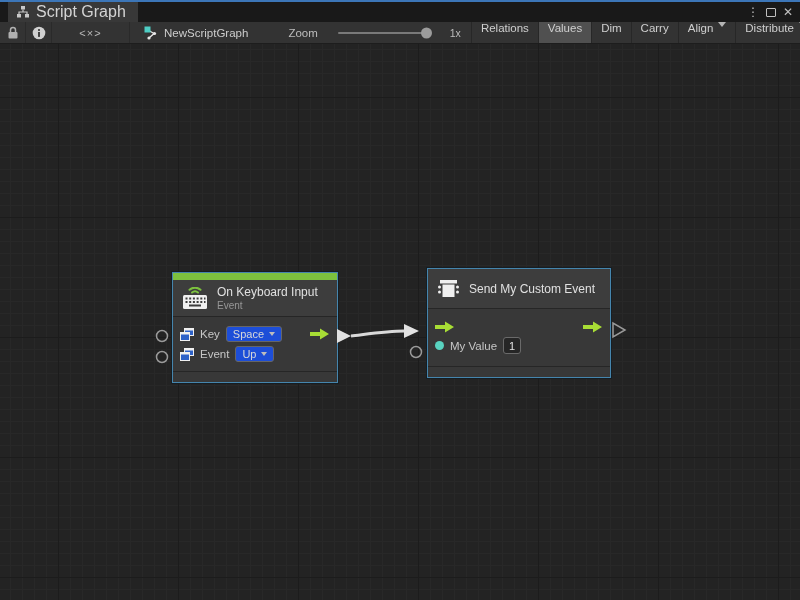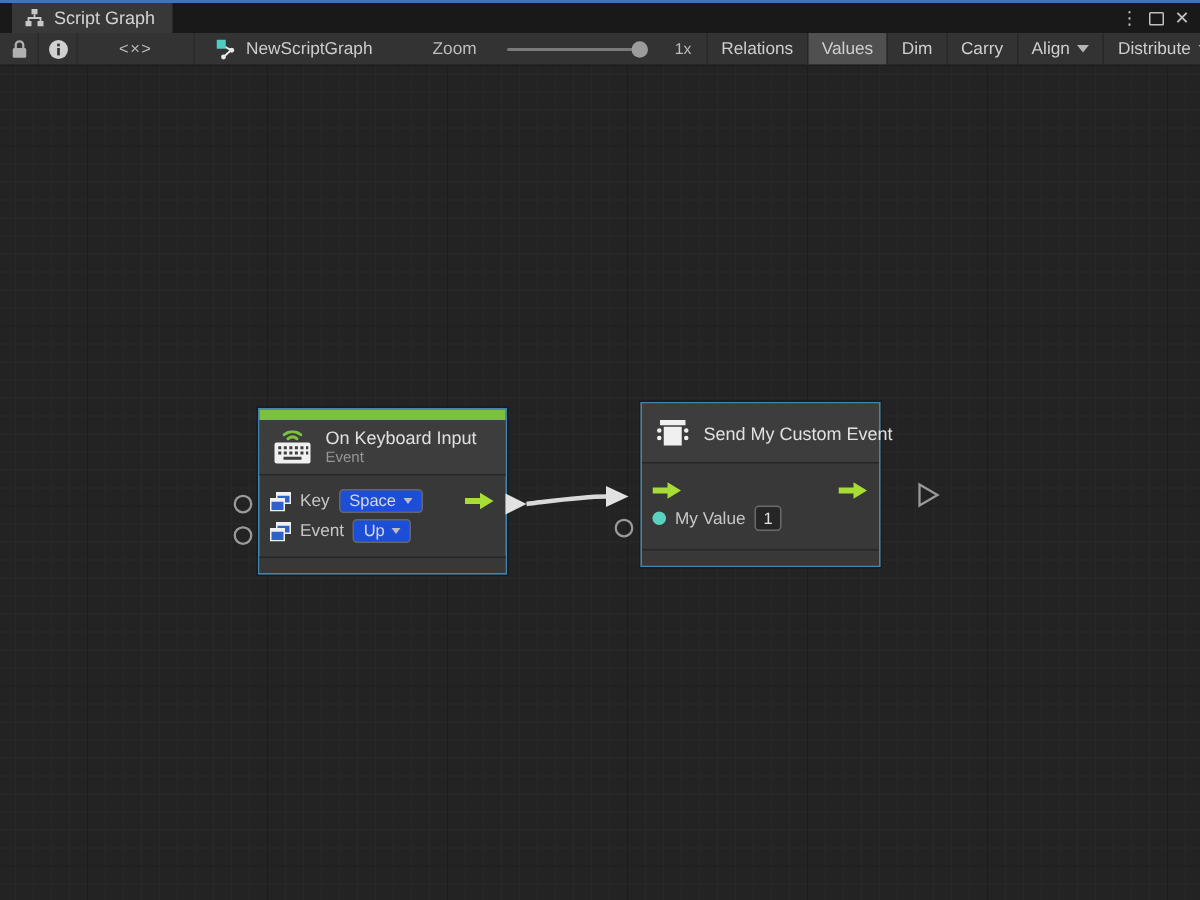--- a/index.html
+++ b/index.html
@@ -6,21 +6,21 @@
   html,body { width:800px; height:600px; overflow:hidden; }
   body { font-family: "Liberation Sans", sans-serif; background:#232323; }
 
   .window { position:relative; width:800px; height:600px; background:#232323; }
 
   
   .accent-line { height:2px; background:#3c76b8; }
   .tabbar { height:20px; background:#191919; display:flex; align-items:stretch; }
   .tab { margin-left:8px; background:#383838; display:flex; align-items:center;
          gap:6px; padding:0 12px 0 8px; }
-  .tab-title { font-size:12px; color:#d4d4d4; white-space:nowrap; }
+  .tab-title { font-size:16px; color:#d4d4d4; white-space:nowrap; }
   .win-controls { margin-left:auto; display:flex; align-items:center; gap:7px; padding-right:7px; }
   .kebab { color:#c0c0c0; font-size:12px; line-height:1; }
   .maxbox { width:10px; height:9px; border:1.5px solid #c0c0c0; border-radius:1px; }
   .closex { color:#c0c0c0; font-size:12px; line-height:1; }
 
   
   .toolbar { height:22px; background:#333333; border-bottom:1px solid #1d1d1d;
              display:flex; align-items:stretch; font-size:11.5px; color:#c8c8c8;
              overflow:hidden; white-space:nowrap; }
   .tb-btn { display:flex; align-items:center; justify-content:center;
@@ -29,41 +29,41 @@
   .tb-code { width:78px; color:#b8b8b8; font-size:11px; letter-spacing:1px; }
   .graph-chip { display:flex; align-items:center; gap:6px; margin-left:14px; flex-shrink:0; }
   .graph-name { color:#cdcdcd; }
   .zoom-group { display:flex; align-items:center; margin-left:40px; gap:20px; flex-shrink:0; }
   .zoom-label { color:#bdbdbd; }
   .slider { position:relative; width:92px; height:2px; background:#7a7a7a; border-radius:1px; }
   .slider-handle { position:absolute; right:-2px; top:50%; transform:translateY(-50%);
                    width:11px; height:11px; border-radius:50%; background:#9c9c9c; }
   .zoom-value { color:#bdbdbd; font-size:10.5px; }
   .tb-buttons { display:flex; align-items:stretch; margin-left:10px; flex-shrink:0; }
-  .tb-txtbtn { display:flex; align-items:center; gap:5px; padding:0 9px;
+  .tb-txtbtn { display:flex; align-items:flex-start; gap:5px; padding:0 9px;
                border-left:1px solid #272727; flex-shrink:0; color:#cfcfcf; }
   .tb-txtbtn.active { background:#505050; }
   .caret-down { width:0; height:0; border-left:4px solid transparent;
                 border-right:4px solid transparent; border-top:5px solid #b5b5b5; }
 
   
   .canvas { position:relative; width:800px; height:556px; background-color:#232323;
     background-image:
       linear-gradient(to right, #1c1c1c 1px, transparent 1px),
       linear-gradient(to bottom, #1c1c1c 1px, transparent 1px),
       linear-gradient(to right, #282828 1px, transparent 1px),
       linear-gradient(to bottom, #282828 1px, transparent 1px);
     background-size: 120px 120px, 120px 120px, 12px 12px, 12px 12px;
     background-position: 58px 0, 0 53px, 10px 0, 0 5px; }
 
   
   .node { position:absolute; background:#383838; border:1px solid #4585ad;
           box-shadow:0 0 0 1px #161d22; display:flex; flex-direction:column; }
   .node-left  { left:172px; top:228px; width:166px; height:111px; }
-  .node-right { left:427px; top:224px; width:160px; height:110px; }
+  .node-right { left:427px; top:224px; width:184px; height:110px; }
   .event-bar { height:7px; background:#7cc13e; flex-shrink:0; }
   .node-header { background:#3d3d3d; display:flex; align-items:center; gap:8px;
                  padding:5px 8px; border-bottom:1px solid #262626; flex-shrink:0; }
   .nh-title { font-size:12px; color:#e0e0e0; white-space:nowrap; }
   .nh-sub { font-size:10px; color:#979797; margin-top:1px; }
   .node-body { flex:1; display:flex; flex-direction:column; justify-content:center;
                padding:3px 0; }
   .port-row { display:flex; align-items:center; gap:6px; padding:2px 7px; }
   .port-label { font-size:11.5px; color:#c6c6c6; }
   .spacer { flex:1; }

